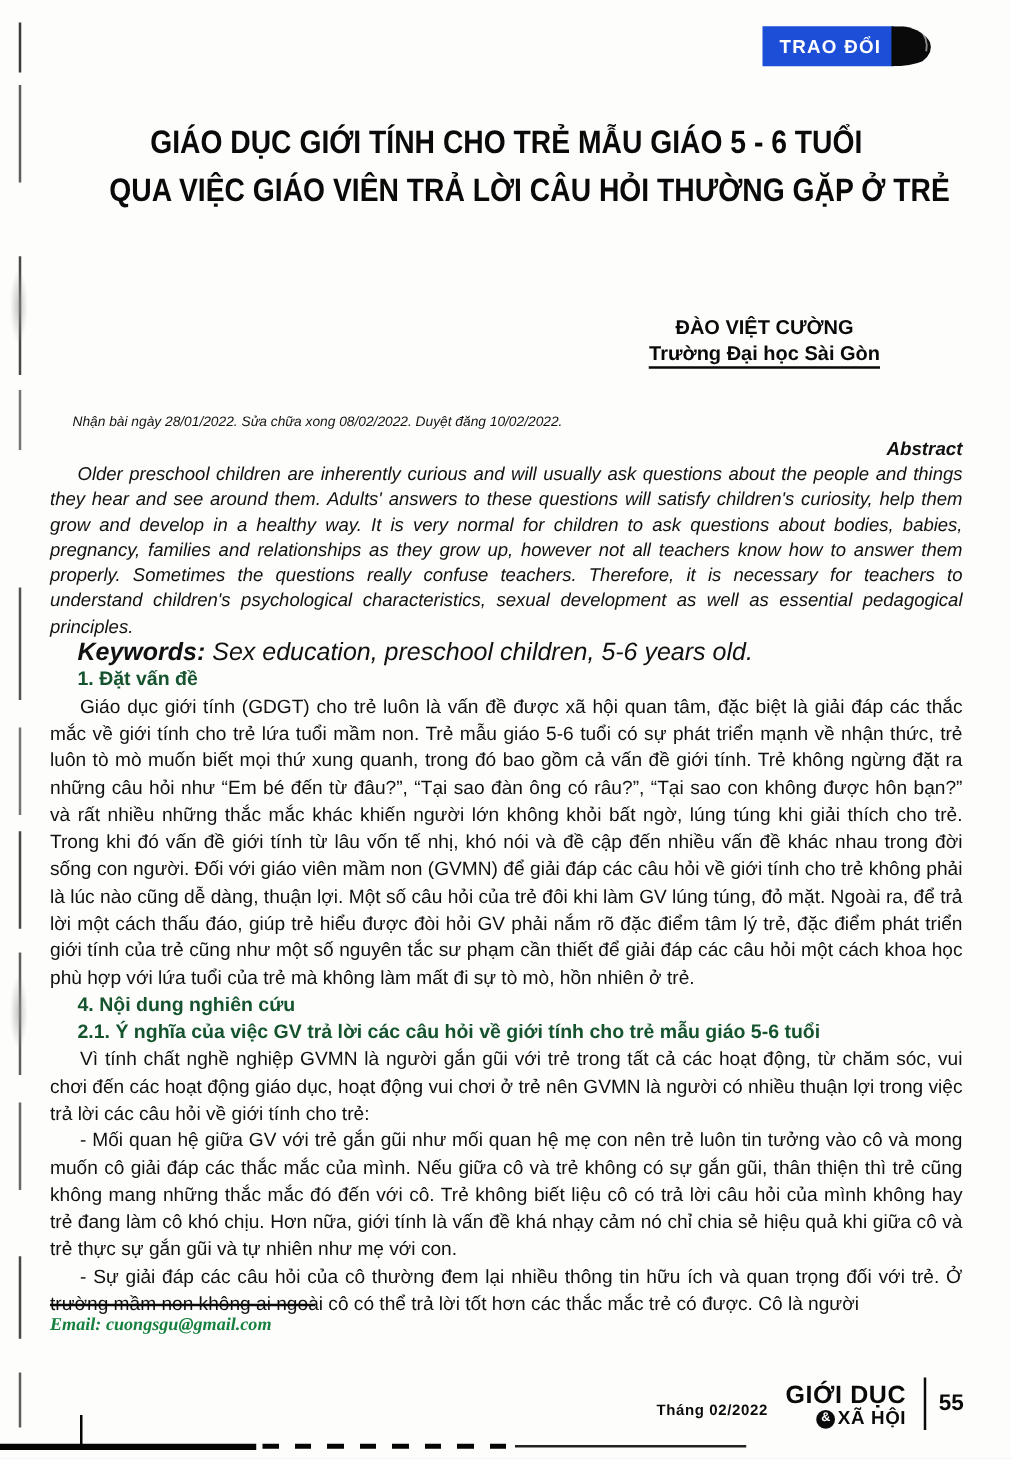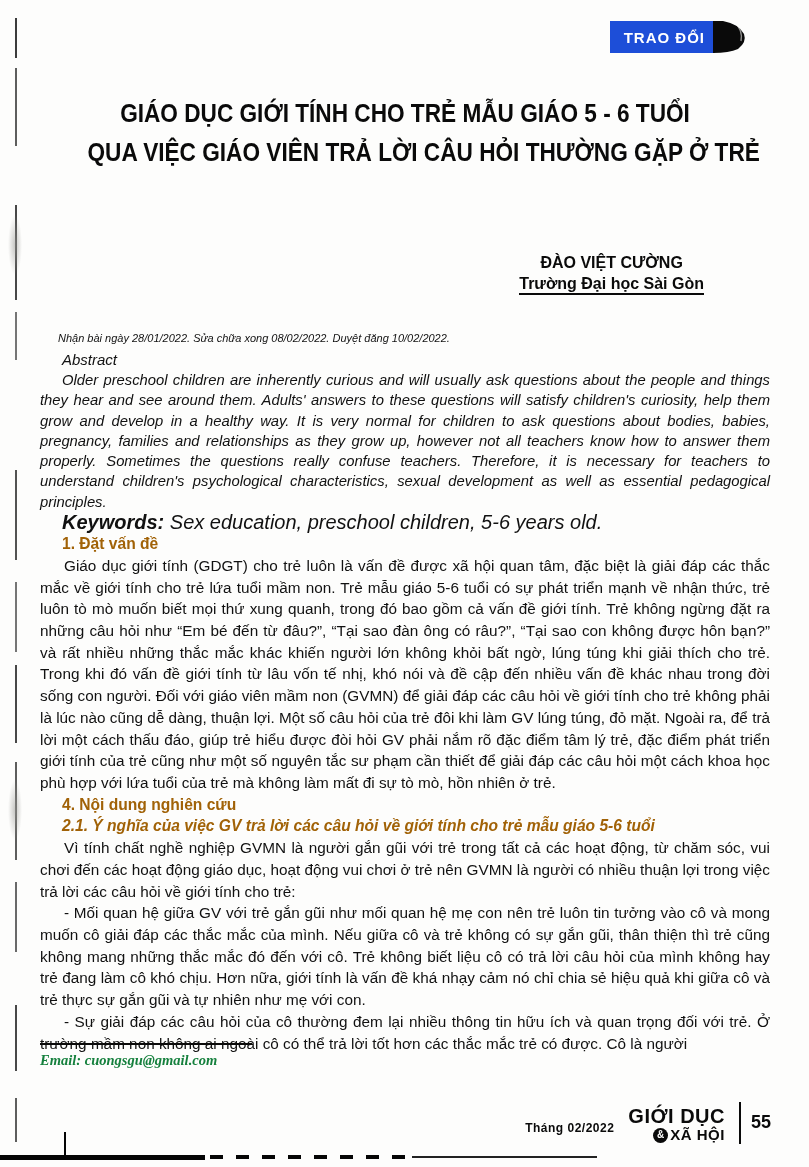--- a/index.html
+++ b/index.html
@@ -40,27 +40,27 @@
   .title{margin-top:94px;text-align:center;font-weight:bold;color:#0a0a0a;}
   .title .tline{font-size:26px;line-height:39px;white-space:nowrap;transform:scaleX(.87);transform-origin:50% 50%;letter-spacing:0;}
 
   .author-wrap{margin-top:80px;text-align:right;padding-right:66px;}
   .author-inner{display:inline-block;text-align:center;}
   .author-name{font-weight:bold;font-size:16px;line-height:21px;color:#0a0a0a;}
   .author-aff{font-weight:bold;font-size:16px;line-height:22px;border-bottom:2px solid #0a0a0a;padding-bottom:1px;color:#0a0a0a;}
 
   .dates{margin-top:33px;font-style:italic;font-size:11px;line-height:21px;text-indent:18px;}
 
-  .abstract-label{font-weight:normal;font-style:italic;font-size:15px;line-height:21px;text-indent:22px;}
+  .abstract-label{font-weight:bold;font-style:italic;font-size:15px;line-height:21px;text-indent:22px;text-align:right;}
   .abstract-text{font-style:italic;font-size:14.8px;line-height:20.3px;text-align:justify;text-indent:22px;}
   .keywords{font-style:italic;font-size:20px;line-height:21px;text-indent:22px;}
   .keywords .kw-label{font-weight:bold;}
 
-  .sec-h{font-weight:bold;font-size:15.6px;line-height:21.8px;text-indent:22px;color:#a16207;}
-  .sec-h.italic{font-style:italic;}
+  .sec-h{font-weight:bold;font-size:15.6px;line-height:21.8px;text-indent:22px;color:#14532d;}
+  .sec-h.italic{}
   .para{font-size:15.3px;line-height:21.7px;text-align:justify;text-indent:24px;margin:0;}
 
   
   .footnote{position:absolute;left:40px;top:1043px;width:400px;}
   .footnote-rule{width:212px;height:2px;background:#0a0a0a;}
   .footnote-email{margin-top:7px;font-family:"Liberation Serif", serif;font-style:italic;font-weight:bold;font-size:14.5px;color:#15803d;}
 
   
   .footer{position:absolute;top:1102px;right:38px;display:flex;align-items:flex-end;}
   .footer-month{font-weight:bold;font-size:12px;letter-spacing:.5px;padding-bottom:9px;margin-right:14px;color:#0a0a0a;}

